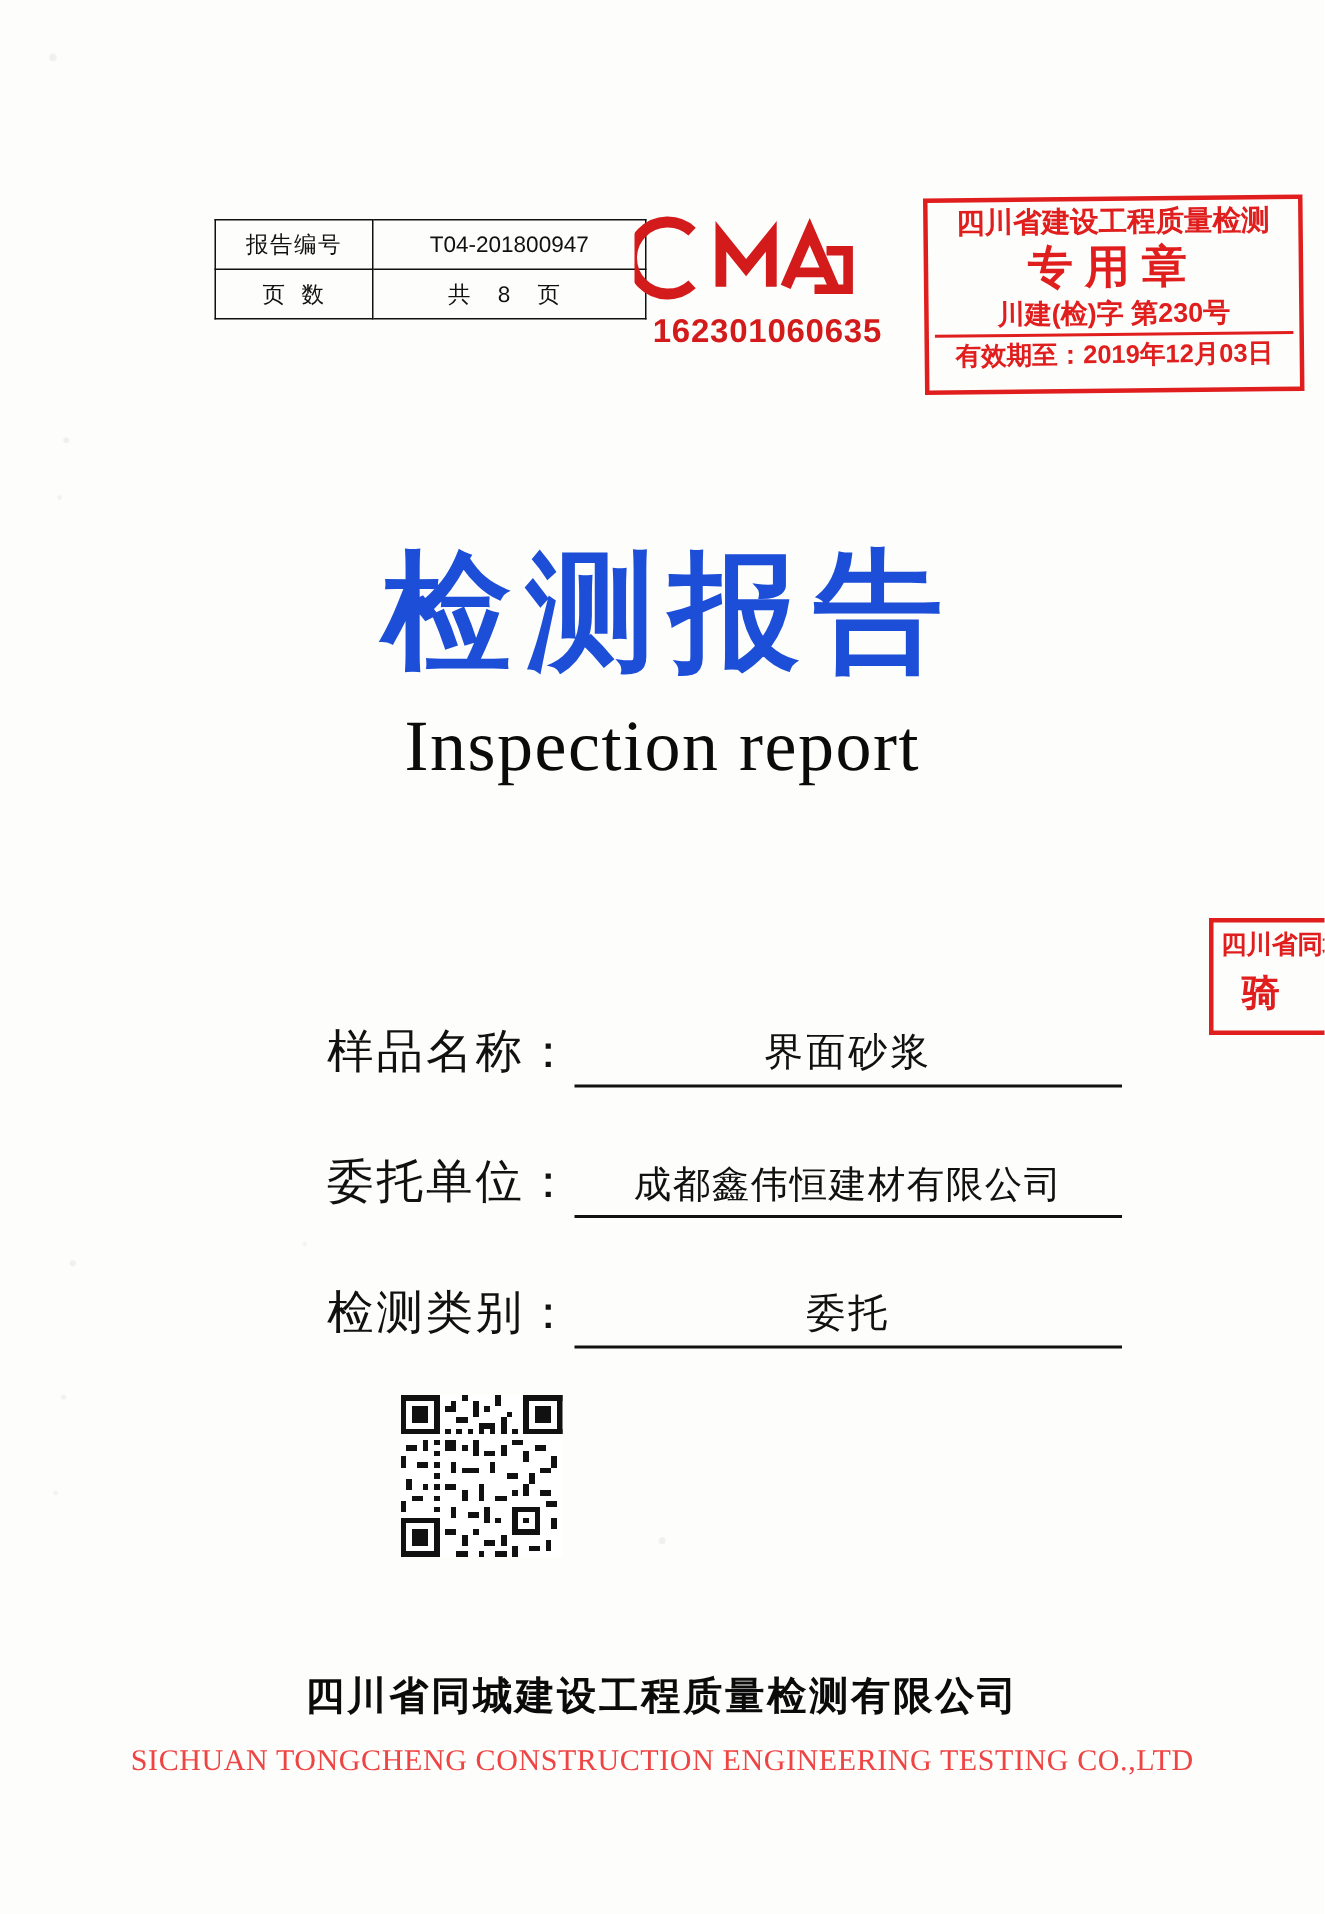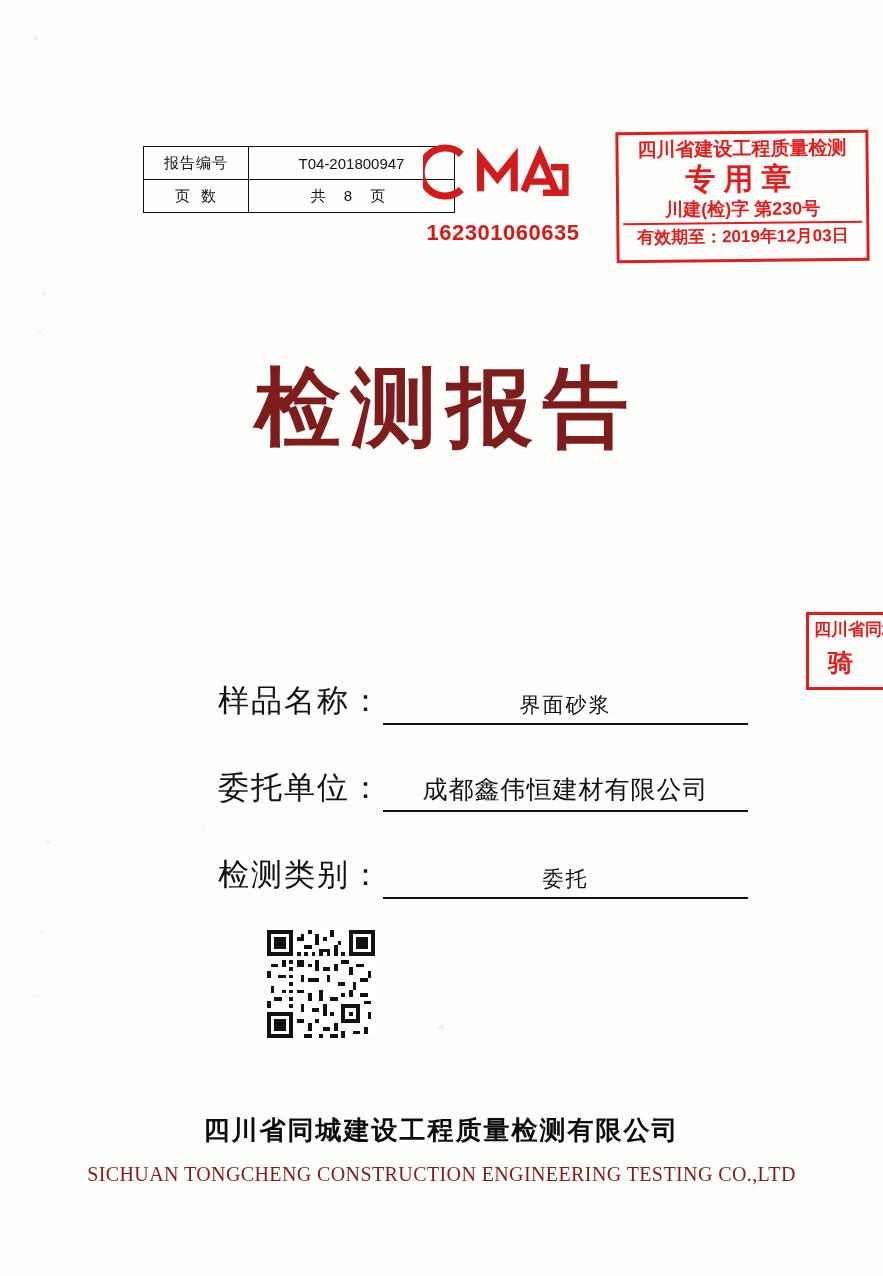--- a/index.html
+++ b/index.html
@@ -35,21 +35,21 @@
       radial-gradient(circle at 23% 65%, rgba(0,0,0,0.035) 0 1.2px, rgba(0,0,0,0) 2px),
       radial-gradient(circle at 50% 80.5%, rgba(0,0,0,0.05) 0 1.8px, rgba(0,0,0,0) 2.8px);
     pointer-events: none;
   }
 
   
   .header-table {
     position: absolute;
     left: 143px;
     top: 146px;
-    width: 312px;
+    width: 288px;
     border-collapse: collapse;
     font-size: 15px;
     font-family: "Liberation Sans", "DejaVu Sans", sans-serif;
   }
   .header-table td {
     border: 1.5px solid #111;
     height: 32px;
     text-align: center;
     vertical-align: middle;
     white-space: nowrap;
@@ -78,22 +78,23 @@
     width: 160px;
     height: 64px;
     display: block;
     margin: 0 auto;
   }
   .cma-number {
     font-family: "Liberation Sans", "DejaVu Sans", sans-serif;
     font-size: 22px;
     letter-spacing: 0.5px;
     color: #d31b1b;
-    margin-top: 16px;
+    margin-top: 4px;
     font-weight: 600;
+    text-align: right;
   }
 
   
   .stamp {
     position: absolute;
     left: 616px;
     top: 131px;
     width: 253px;
     height: 131px;
     border: 3px solid #e01e1e;
@@ -139,21 +140,21 @@
     position: absolute;
     left: 0;
     right: 0;
     top: 350px;
     text-align: center;
     font-family: "DejaVu Sans", "Liberation Sans", sans-serif;
     font-weight: bold;
     font-size: 86px;
     letter-spacing: 10px;
     text-indent: 10px;
-    color: #7f1d1d;
+    color: #1d4ed8;
   }
   .title-en {
     position: absolute;
     left: 0;
     right: 0;
     top: 470px;
     text-align: center;
     font-family: "Liberation Serif", "DejaVu Serif", serif;
     font-size: 48px;
     letter-spacing: 1px;
@@ -178,21 +179,21 @@
     letter-spacing: 2px;
     white-space: nowrap;
     padding-bottom: 3px;
     color: #111;
   }
   .field-value {
     flex: 1;
     border-bottom: 2px solid #111;
     text-align: center;
     font-family: "DejaVu Sans", "Liberation Sans", sans-serif;
-    font-size: 21px;
+    font-size: 26px;
     letter-spacing: 2px;
     padding-bottom: 4px;
     color: #111;
   }
   .field-row.client .field-value { font-size: 25px; letter-spacing: 1px; }
 
   
   .qr {
     position: absolute;
     left: 267px;
@@ -216,21 +217,21 @@
   }
   .footer-en {
     position: absolute;
     left: 0;
     right: 0;
     top: 1163px;
     text-align: center;
     font-family: "Liberation Serif", "DejaVu Serif", serif;
     font-size: 20px;
     letter-spacing: 0.4px;
-    color: #7f1d1d;
+    color: #ef4444;
   }
 </style>
 </head>
 <body>
 
 <div class="page">
   <div class="paper-noise"></div>
 
   <table class="header-table">
     <tbody>
@@ -264,20 +265,21 @@
     <div class="stamp-line3">川建(检)字 第230号</div>
     <div class="stamp-line4">有效期至：2019年12月03日</div>
   </div>
 
   <div class="side-stamp">
     <div class="s1">四川省同城</div>
     <div class="s2">骑</div>
   </div>
 
   <div class="title-cn">检测报告</div>
+  <div class="title-en">Inspection  report</div>
 
   <div class="fields">
     <div class="field-row">
       <span class="field-label">样品名称：</span>
       <span class="field-value">界面砂浆</span>
     </div>
     <div class="field-row client">
       <span class="field-label">委托单位：</span>
       <span class="field-value">成都鑫伟恒建材有限公司</span>
     </div>

